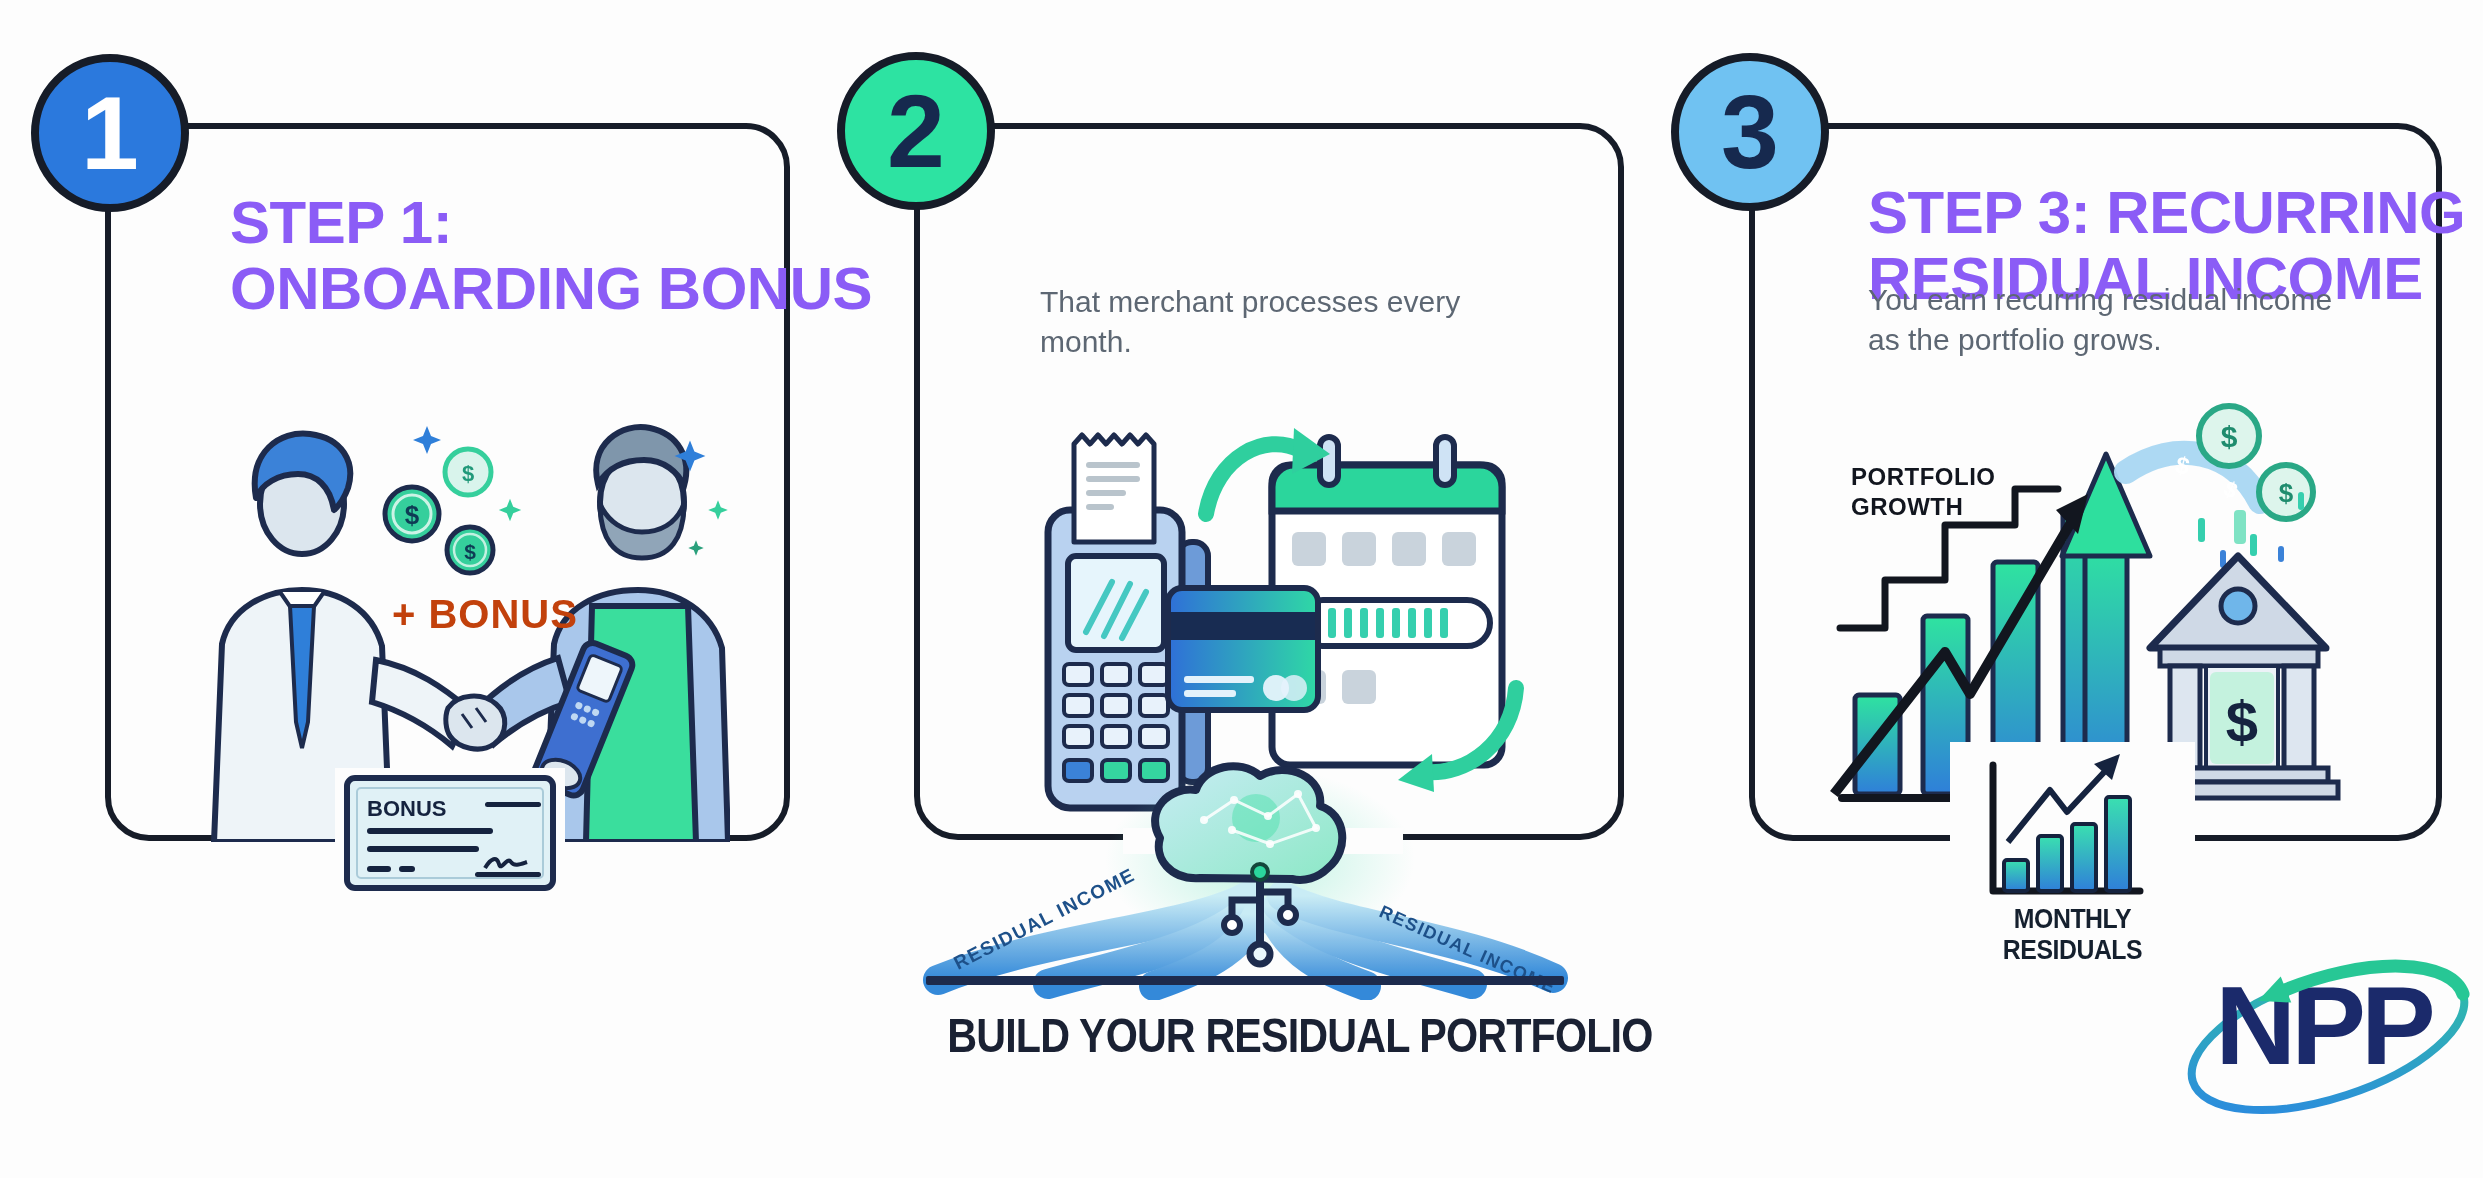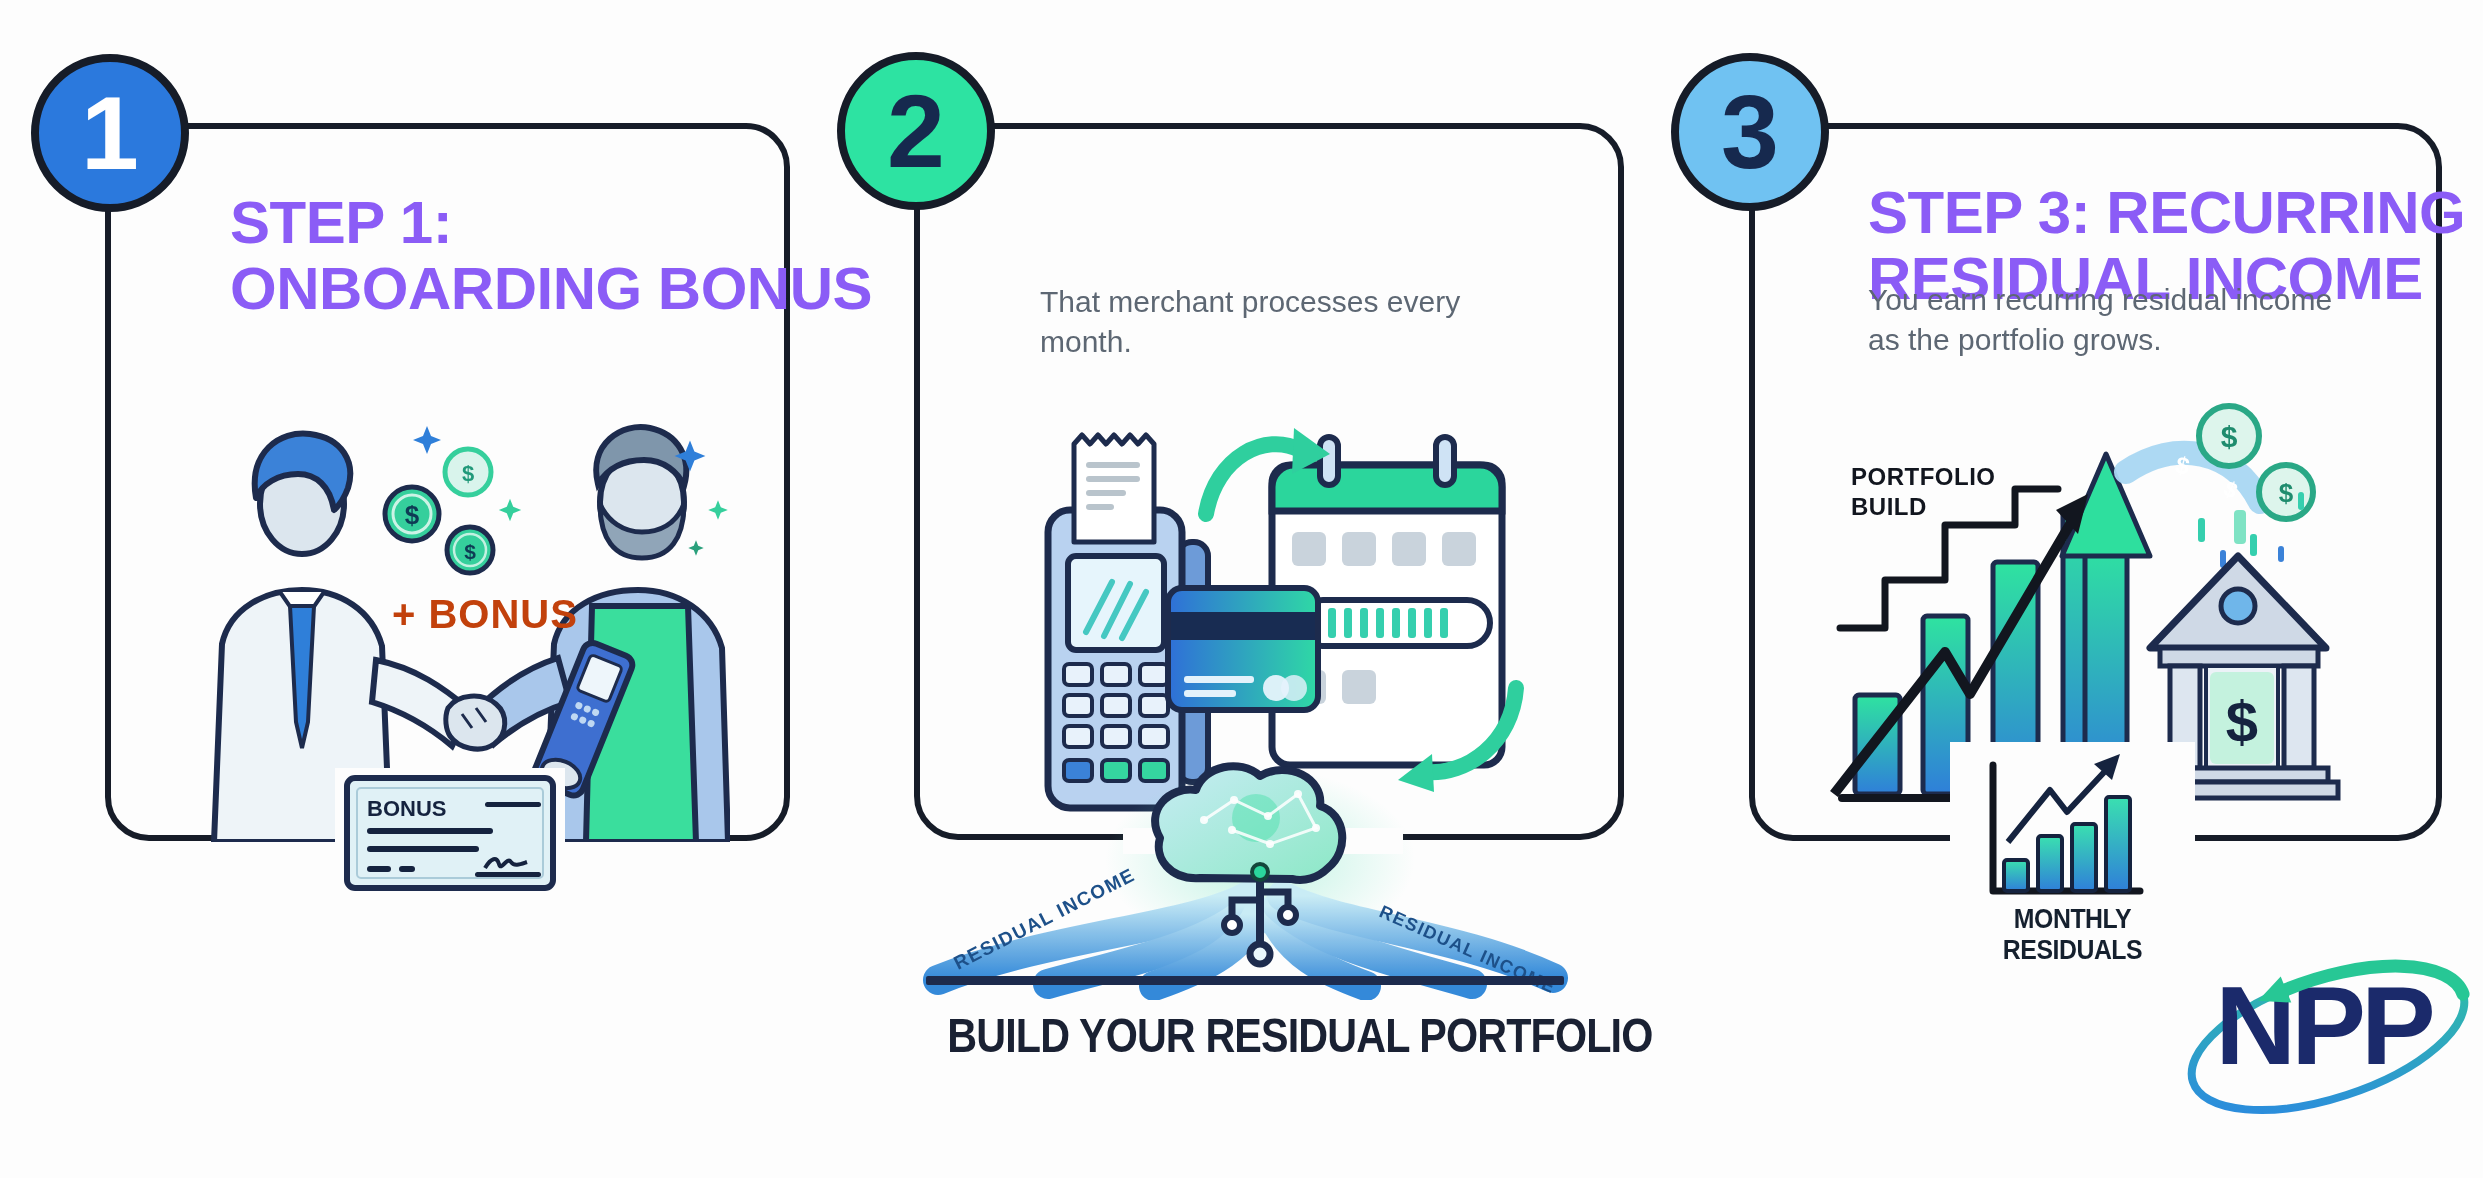--- a/index.html
+++ b/index.html
@@ -257,21 +257,21 @@
       <rect x="380" y="274" width="72" height="102" fill="#ecf2f7" stroke="#1d2b4d" stroke-width="4"></rect>
       <rect x="384" y="280" width="64" height="92" rx="6" fill="#c4f2de"></rect>
       <text x="416" y="350" text-anchor="middle" font-size="58" font-weight="800" fill="#15233f">$</text>
       <rect x="344" y="274" width="30" height="102" fill="#dde6f0" stroke="#1d2b4d" stroke-width="5"></rect>
       <rect x="458" y="274" width="30" height="102" fill="#dde6f0" stroke="#1d2b4d" stroke-width="5"></rect>
       <rect x="330" y="376" width="172" height="14" fill="#cfd9e6" stroke="#1d2b4d" stroke-width="5"></rect>
       <rect x="320" y="390" width="192" height="16" fill="#cfd9e6" stroke="#1d2b4d" stroke-width="5"></rect>
     </g>
   </svg>
   <div class="growth-text">PORTFOLIO
-BUILD</div>
+GROWTH</div>
 
   <svg class="scene" id="mini-chart" width="245" height="170" viewBox="0 0 245 170">
     <defs>
       <linearGradient id="miniGrad" x1="0" y1="0" x2="0" y2="1">
         <stop offset="0" stop-color="#3ae0b0"></stop>
           <stop offset="1" stop-color="#2f7fd9"></stop>
       </linearGradient>
     </defs>
     <rect x="0" y="0" width="245" height="170" fill="#fdfdfd"></rect>
     <path d="M43,23 V149 M43,149 H190" stroke="#12161f" stroke-width="7" stroke-linecap="round" fill="none"></path>

